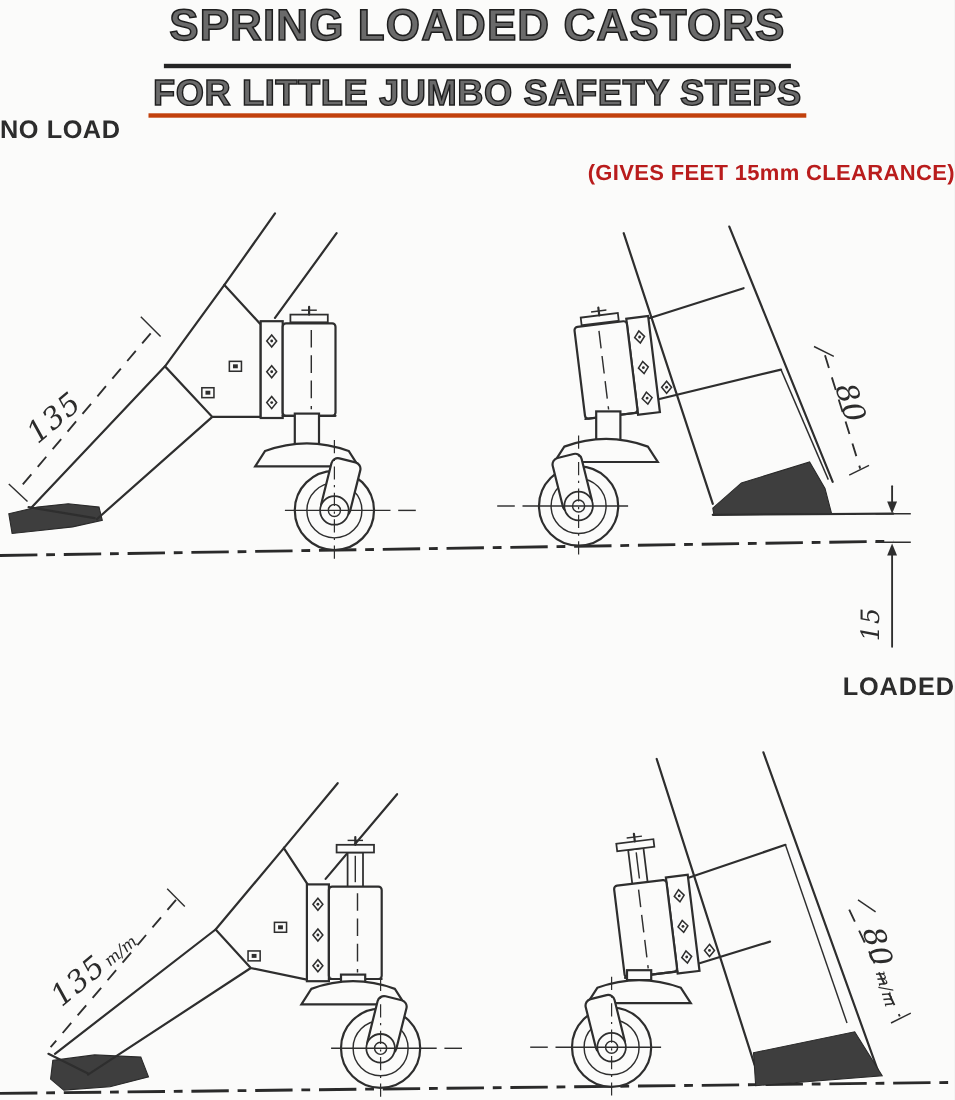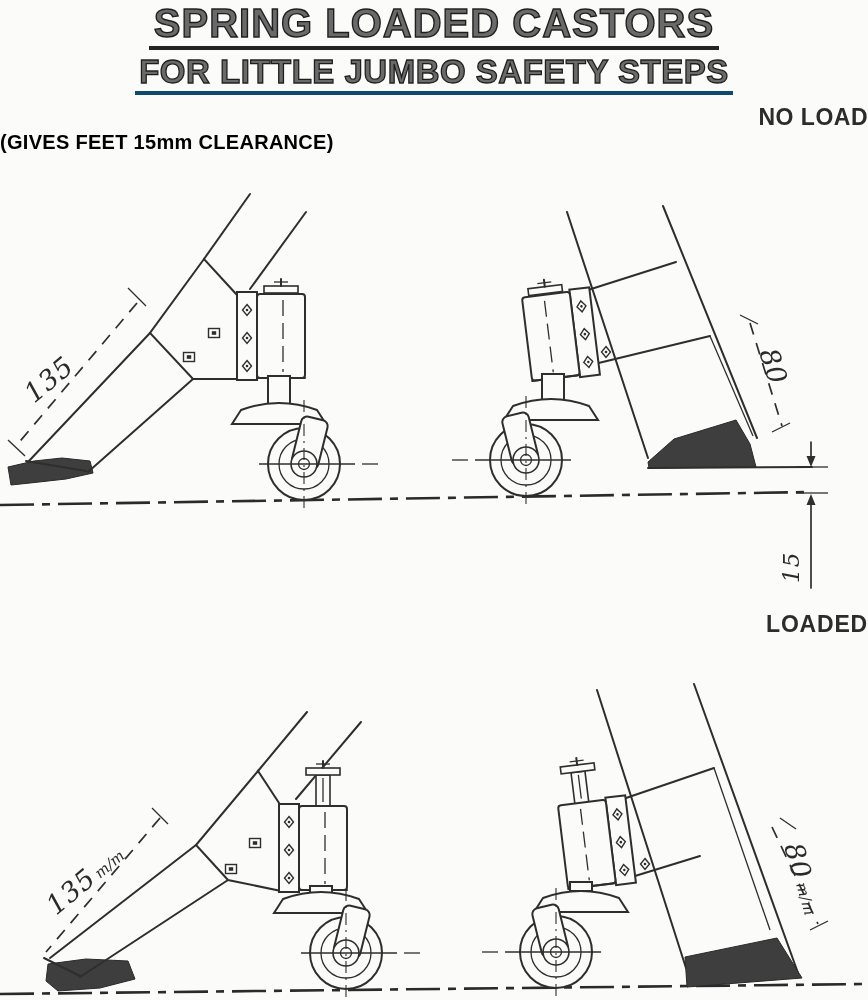--- a/index.html
+++ b/index.html
@@ -1,26 +1,26 @@
 <!DOCTYPE html>
 <html><head>
 <meta charset="utf-8">
 <style>
   html,body{margin:0;padding:0;background:#e8e8e8;}
   .page{position:relative;width:868px;height:1000px;background:#fbfbfa;overflow:hidden;
         font-family:"Liberation Sans",sans-serif;}
   .titles{position:absolute;top:3px;left:0;right:0;display:flex;flex-direction:column;align-items:center;z-index:3;}
   .t1{font-weight:bold;font-size:40px;line-height:1.02;letter-spacing:1px;color:#6a6a6a;
-      -webkit-text-stroke:1.4px #1e1e1e;border-bottom:4px solid #242424;padding:0 5px 2px;}
+      -webkit-text-stroke:1.4px #1e1e1e;border-bottom:4px solid #242424;padding:0 5px 14px;}
   .t2{font-weight:bold;font-size:33px;line-height:1.05;letter-spacing:.5px;color:#6a6a6a;
-      -webkit-text-stroke:1.3px #1e1e1e;border-bottom:4px solid #0c4a6e;padding:0 4px 2px;margin-top:5px;}
-  .h-noload{position:absolute;top:104px;left:0;right:0;text-align:right;font-weight:bold;
+      -webkit-text-stroke:1.3px #1e1e1e;border-bottom:4px solid #c2410c;padding:0 4px 2px;margin-top:5px;}
+  .h-noload{position:absolute;top:104px;left:0;right:0;text-align:left;font-weight:bold;
       font-size:23px;color:#2c2c2c;letter-spacing:.5px;z-index:3;}
-  .h-sub{position:absolute;top:131px;left:0;right:0;text-align:left;font-weight:bold;
-      font-size:20px;color:#000000;letter-spacing:.3px;z-index:3;}
+  .h-sub{position:absolute;top:147px;left:0;right:0;text-align:right;font-weight:bold;
+      font-size:20px;color:#b91c1c;letter-spacing:.3px;z-index:3;}
   .h-loaded{position:absolute;top:611px;left:0;right:0;text-align:right;font-weight:bold;
       font-size:23px;color:#2c2c2c;letter-spacing:.8px;z-index:3;}
   svg.art{position:absolute;inset:0;z-index:1;}
   .shape{fill:#fbfbfa;stroke:#2e2e2e;stroke-width:2;}
   .ln{stroke:#2e2e2e;stroke-width:2;fill:none;stroke-linecap:round;}
   .thin{stroke:#2e2e2e;stroke-width:1.3;fill:none;}
   .cl{stroke:#2e2e2e;stroke-width:1.1;stroke-dasharray:12 5 2 5;fill:none;}
   .dim{stroke:#2e2e2e;stroke-width:1.7;stroke-dasharray:12 9;fill:none;}
   .ground{stroke:#2a2a2a;stroke-width:2.6;stroke-dasharray:34 8 8 8;fill:none;}
   .pad{fill:#3e3e3e;stroke:#2a2a2a;stroke-width:1;}

